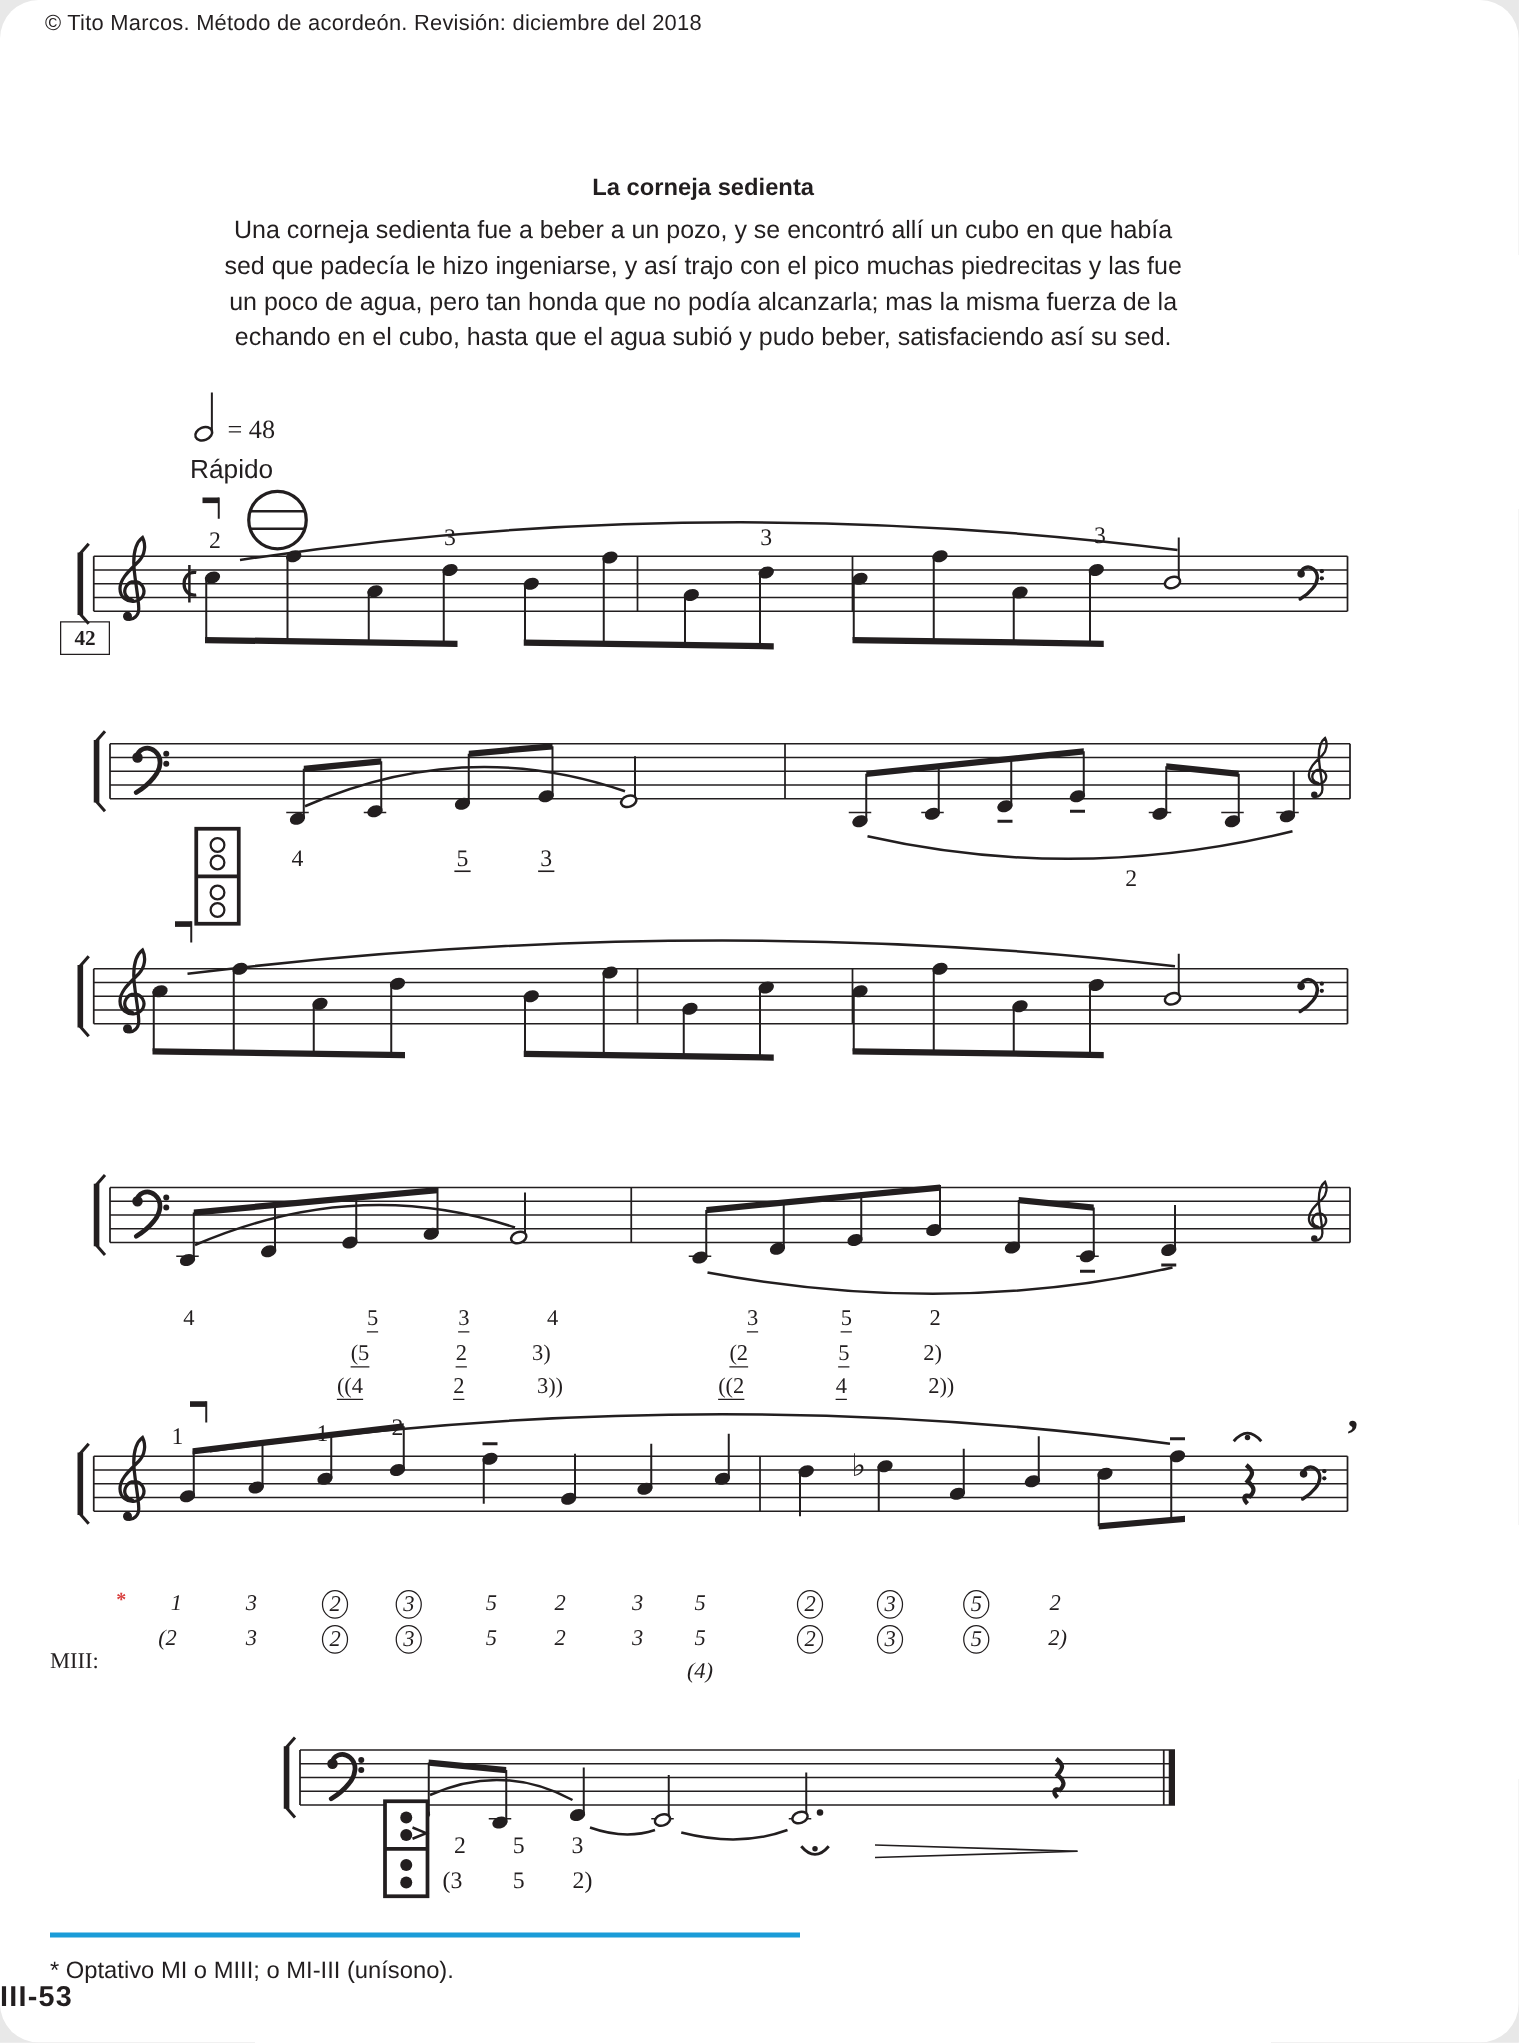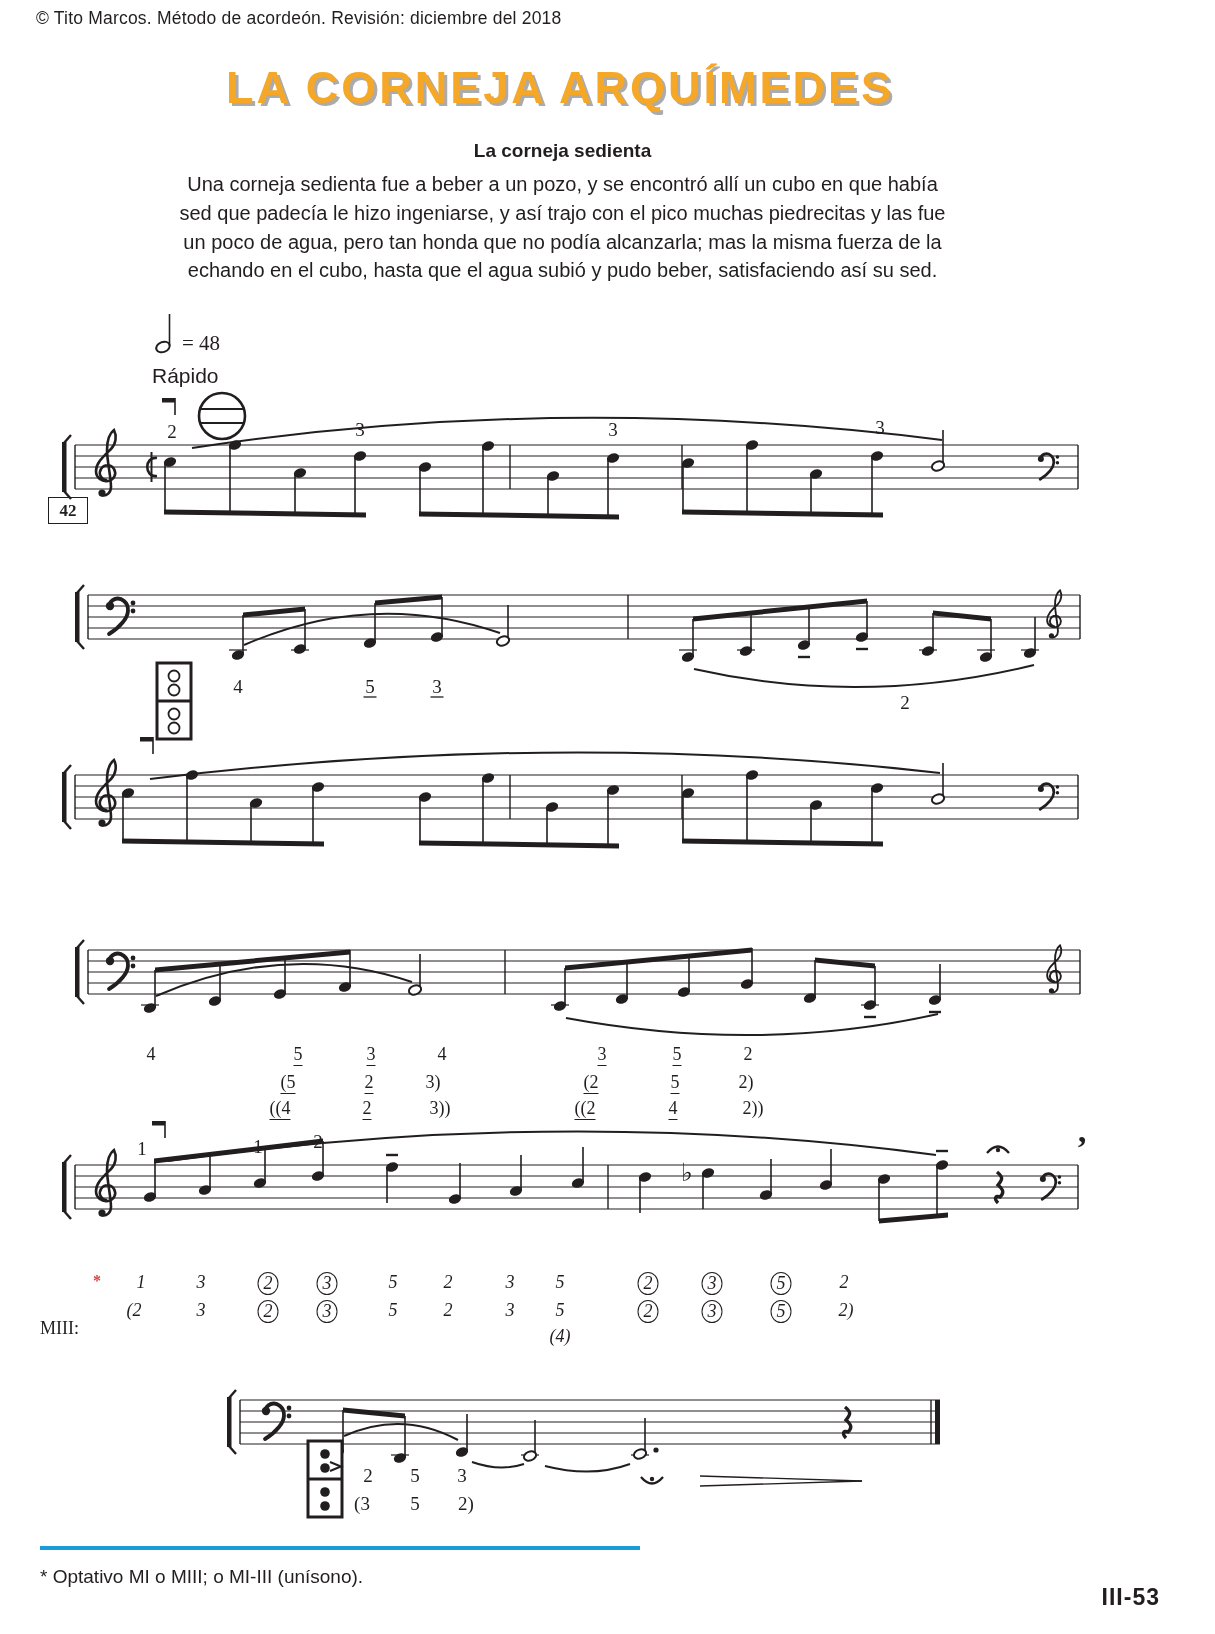--- a/index.html
+++ b/index.html
@@ -1,17 +1,17 @@
 <!DOCTYPE html>
 <html><head>
 <meta charset="utf-8">
 <style>
   html,body{margin:0;padding:0;background:#e8e8e8;}
   .page{position:relative;width:1215px;height:1634px;background:#ffffff;margin:0 auto;
-        font-family:"Liberation Sans",sans-serif;color:#221e1f;overflow:hidden;}
+        font-family:"Liberation Sans",sans-serif;color:#221e1f;overflow:hidden;border-radius:31px;}
   .copyright{position:absolute;left:36px;top:8px;font-size:17.5px;letter-spacing:.2px;}
   .title{position:absolute;left:0;right:95px;top:62px;text-align:center;
          font-size:45px;font-weight:bold;letter-spacing:3px;color:#F5A728;
          text-shadow:3px 3px 0 #ABABAB;}
   .story-heading{position:absolute;left:0;right:90px;top:140px;text-align:center;
          font-size:19px;font-weight:bold;}
   .story{position:absolute;left:0;right:90px;top:170px;text-align:center;
          font-size:20px;line-height:28.8px;}
   .tempo{position:absolute;left:152px;top:310px;height:46px;}
   .tempo svg{vertical-align:bottom;}
@@ -22,30 +22,29 @@
   .system{position:absolute;left:0;overflow:visible;}
   .tok{position:absolute;transform:translateX(-50%);font-family:"Liberation Serif",serif;
        font-size:18px;color:#221e1f;white-space:nowrap;}
   .tok.left{transform:none;}
   .tok.it{font-style:italic;}
   .tok.circ{border:1.3px solid #221e1f;border-radius:50%;padding:0 5px;}
   .tok.und{border-bottom:1.3px solid #221e1f;}
   .tok.red{color:#D9403F;font-weight:bold;font-size:16px;}
   .fn-rule{position:absolute;left:40px;top:1546px;width:600px;height:3.5px;background:#1B9CD8;}
   .footnote{position:absolute;left:40px;top:1566px;font-size:19px;}
-  .page-number{position:absolute;left:0;right:55px;top:1584px;text-align:right;
+  .page-number{position:absolute;left:0;right:55px;top:1584px;text-align:left;
                font-size:23px;font-weight:bold;letter-spacing:1px;}
   svg text.fing{font-family:"Liberation Serif",serif;font-size:19px;fill:#221e1f;}
 </style>
 </head>
 <body>
 
 <div class="page">
   <div class="copyright">© Tito Marcos. Método de acordeón. Revisión: diciembre del 2018</div>
-  <div class="title">LA CORNEJA ARQUÍMEDES</div>
   <div class="story-heading">La corneja sedienta</div>
   <div class="story">
     <div>Una corneja sedienta fue a beber a un pozo, y se encontró allí un cubo en que había</div>
     <div>sed que padecía le hizo ingeniarse, y así trajo con el pico muchas piedrecitas y las fue</div>
     <div>un poco de agua, pero tan honda que no podía alcanzarla; mas la misma fuerza de la</div>
     <div>echando en el cubo, hasta que el agua subió y pudo beber, satisfaciendo así su sed.</div>
   </div>
 
   <div class="tempo">
     <svg width="24" height="46">

